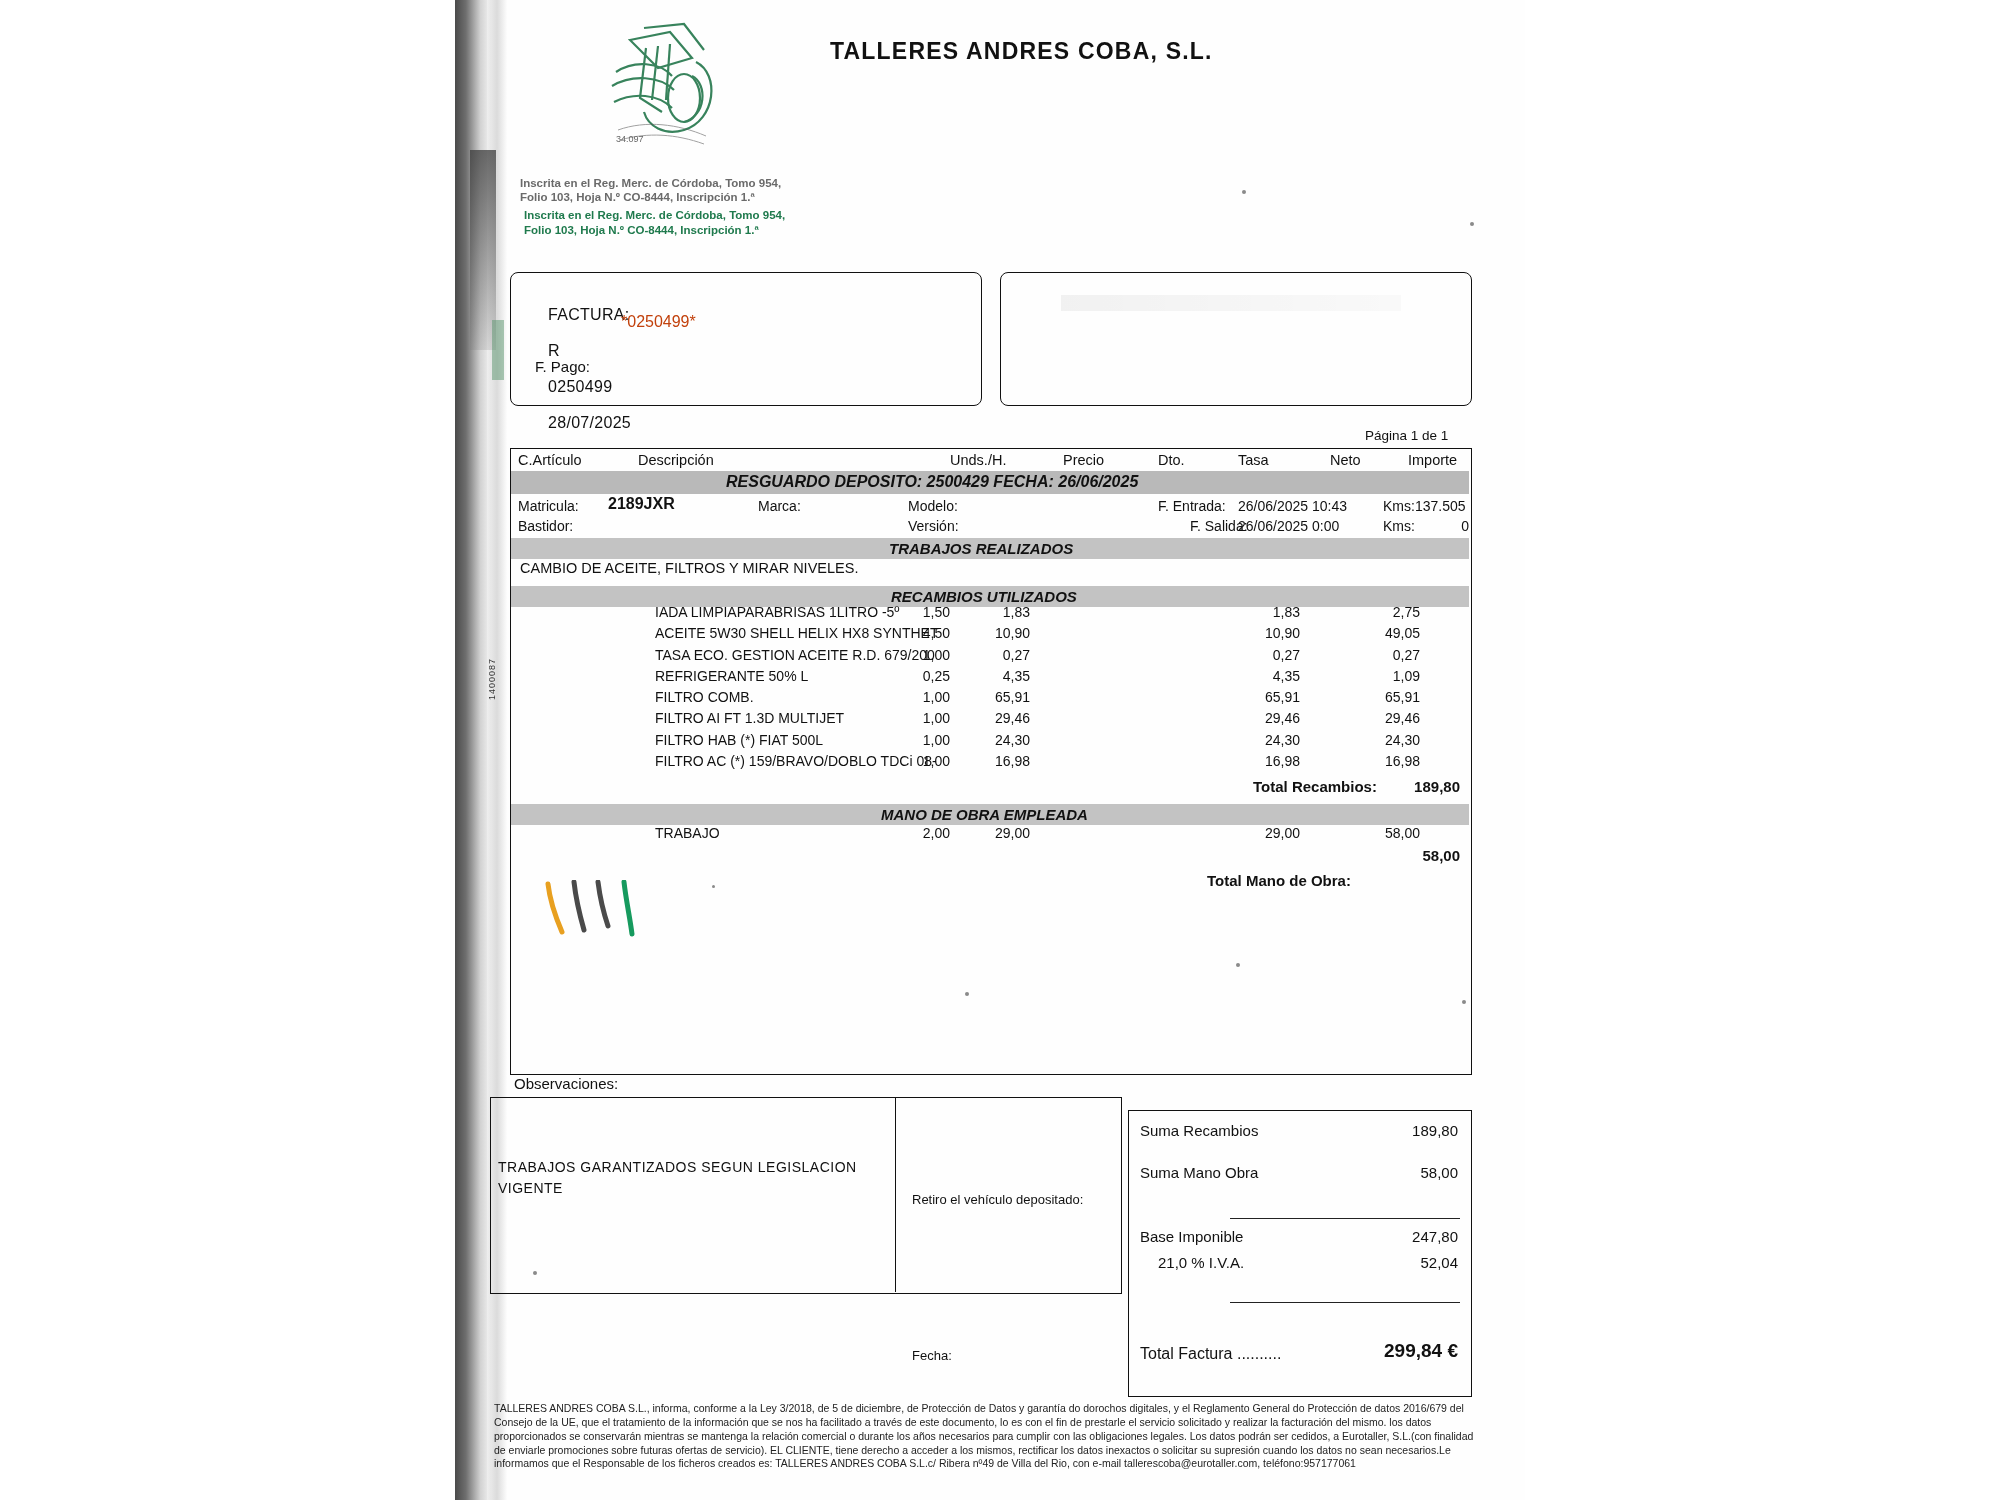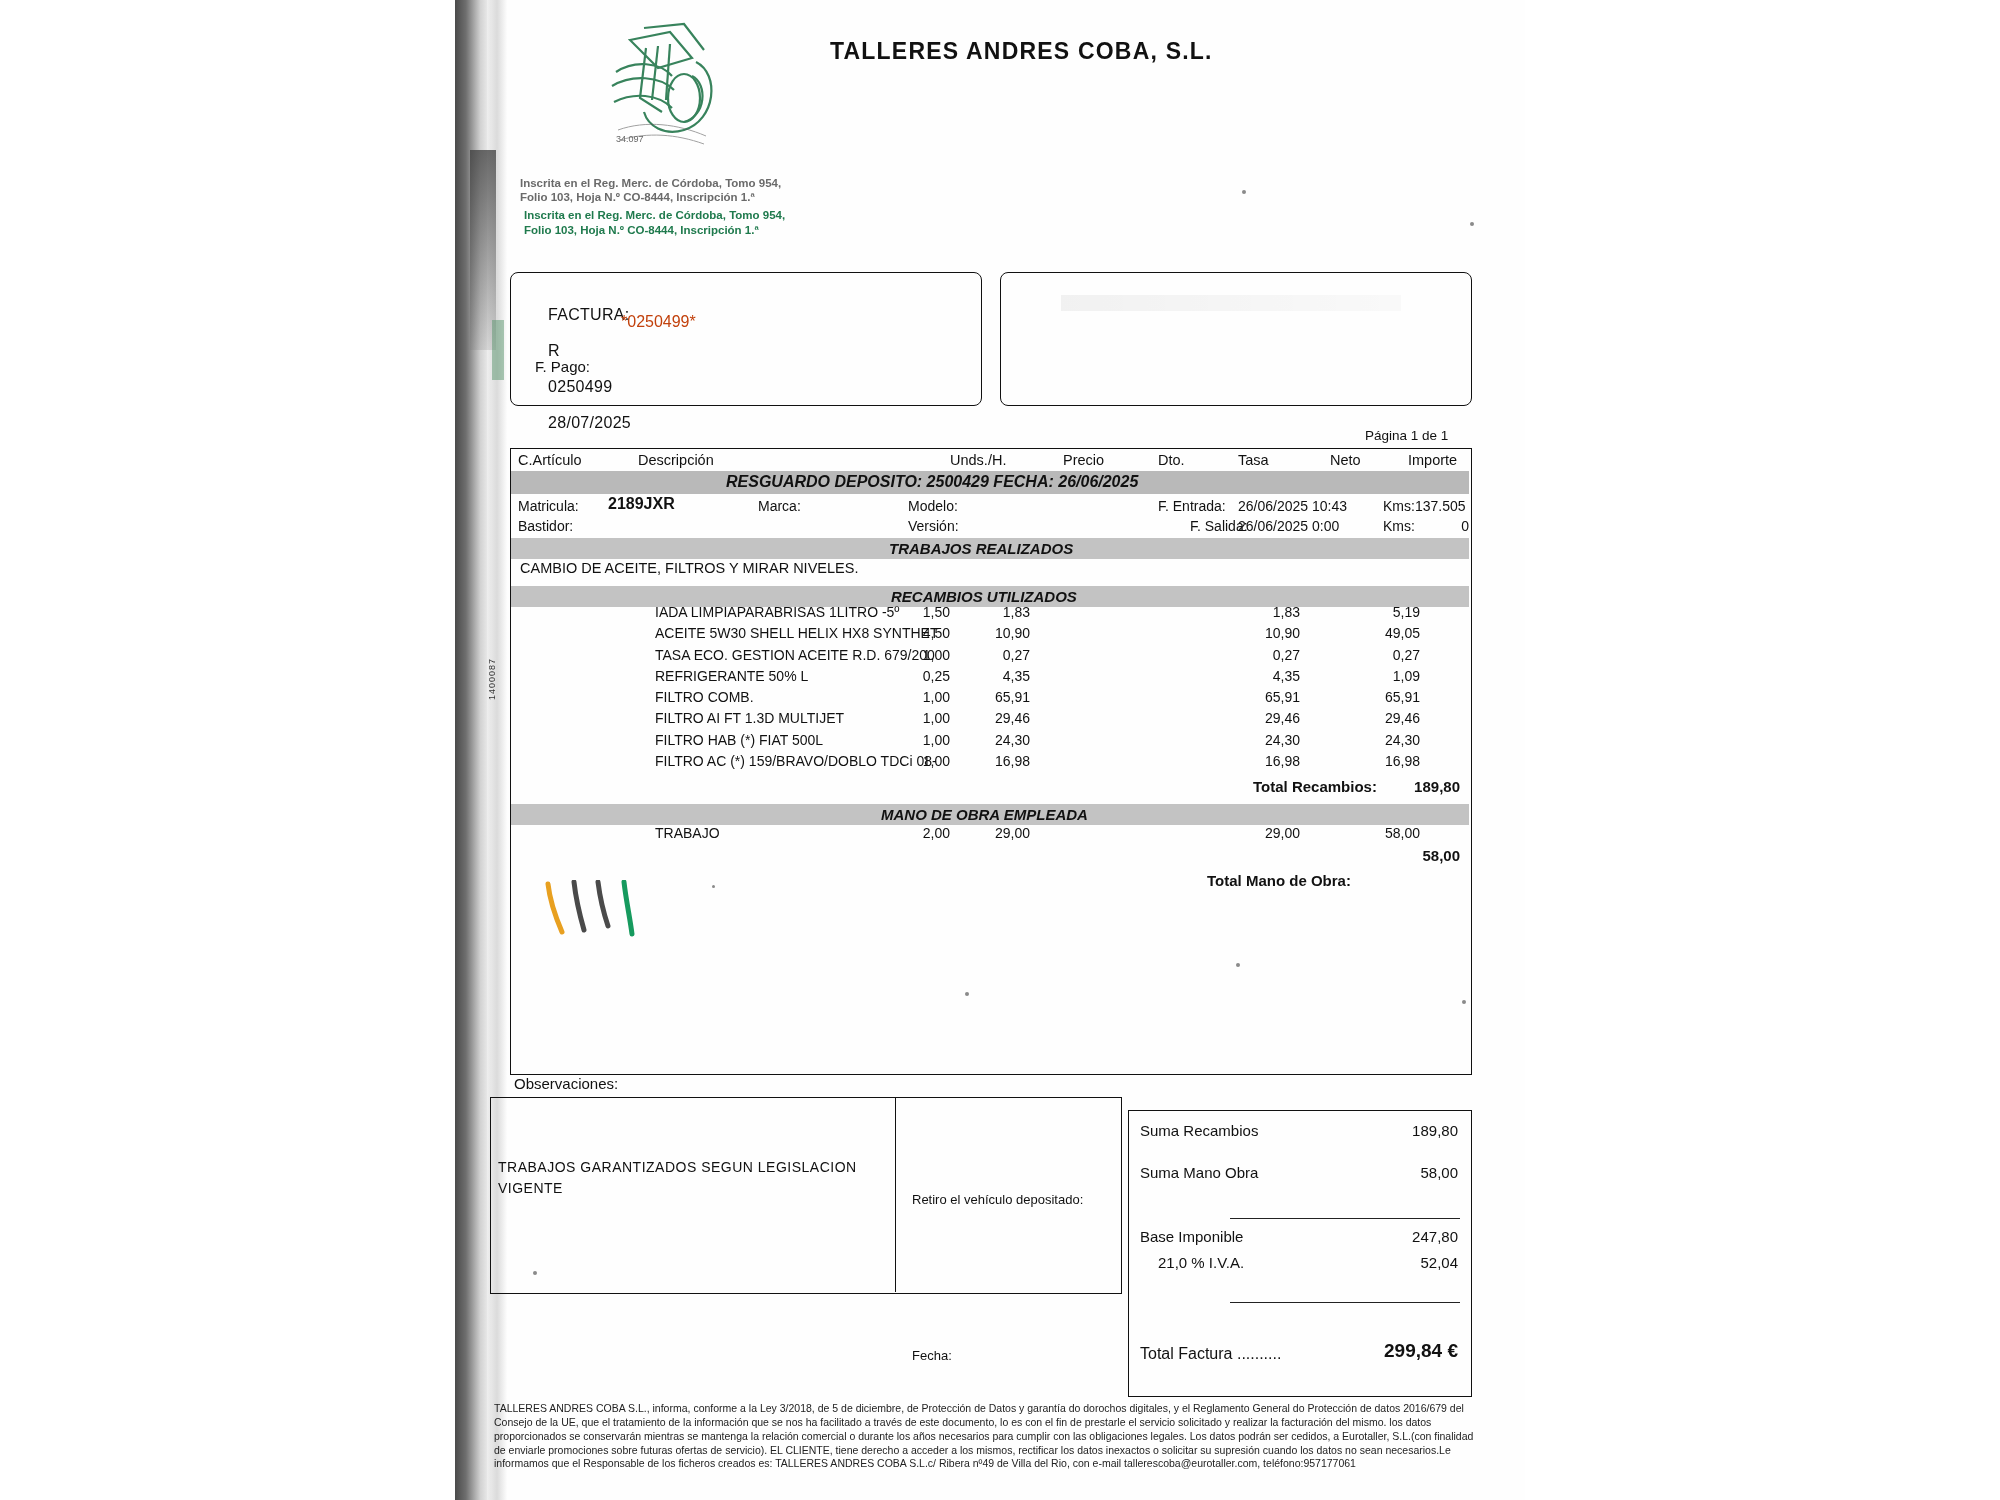--- a/index.html
+++ b/index.html
@@ -422,21 +422,21 @@
 </div>
 
 <div class="parts">
   <div class="prow">
     <span class="c-desc">IADA LIMPIAPARABRISAS 1LITRO  -5º</span>
     <span class="c-unds">1,50</span>
     <span class="c-prec">1,83</span>
     <span class="c-dto"></span>
     <span class="c-tasa"></span>
     <span class="c-neto">1,83</span>
-    <span class="c-imp">5,19</span>
+    <span class="c-imp">2,75</span>
   </div>
   <div class="prow">
     <span class="c-desc">ACEITE 5W30 SHELL HELIX HX8 SYNTHET</span>
     <span class="c-unds">4,50</span>
     <span class="c-prec">10,90</span>
     <span class="c-dto"></span>
     <span class="c-tasa"></span>
     <span class="c-neto">10,90</span>
     <span class="c-imp">49,05</span>
   </div>

